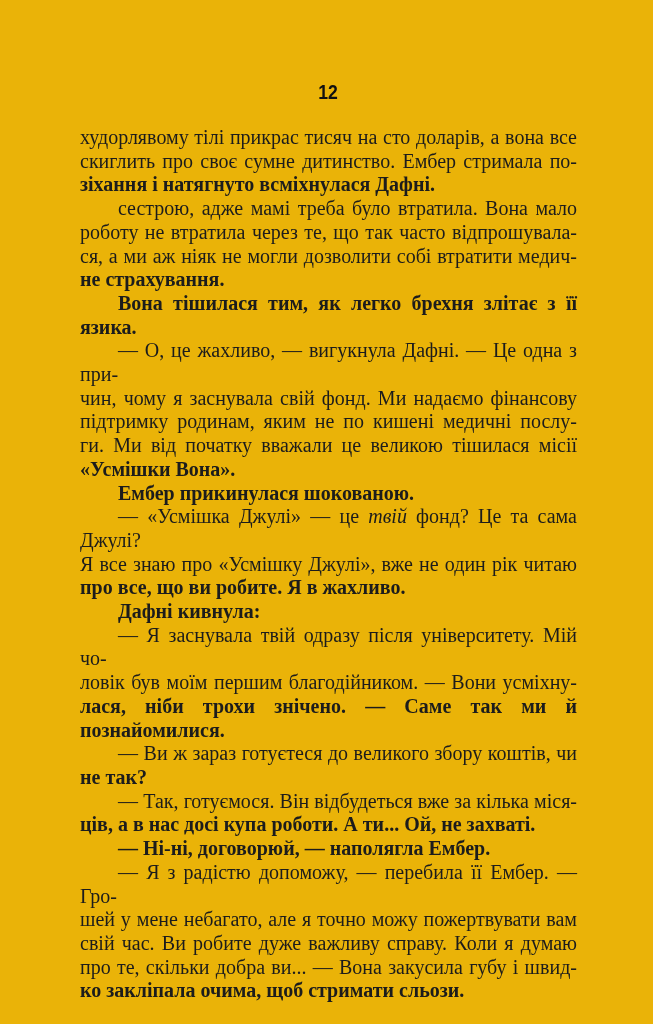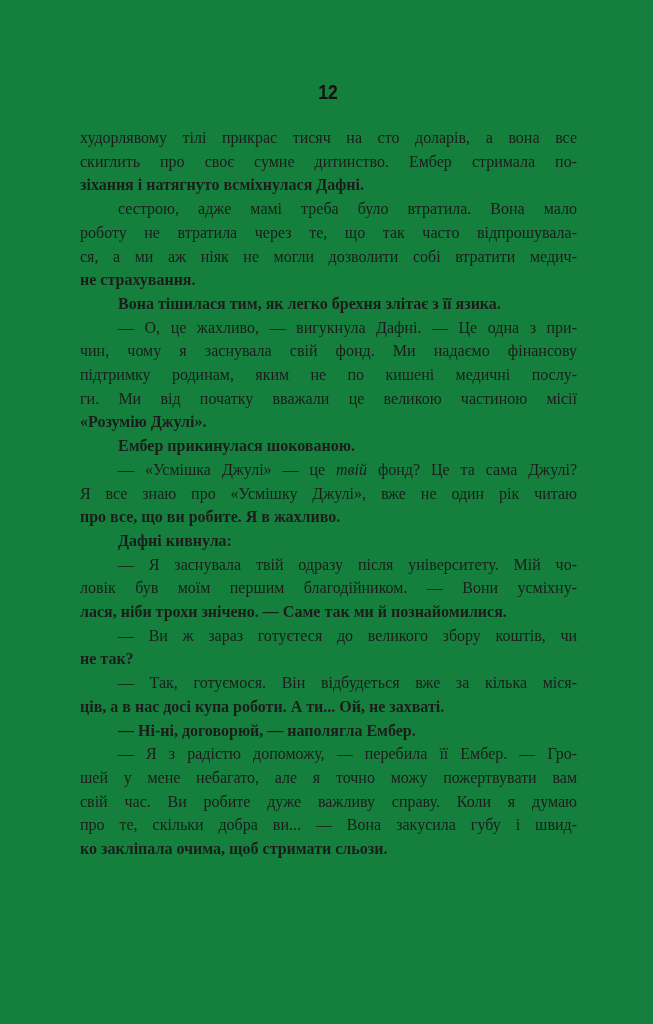--- a/index.html
+++ b/index.html
@@ -4,21 +4,21 @@
 <style>
   html, body {
     margin: 0;
     padding: 0;
     background: #ffffff;
   }
   .page {
     position: relative;
     width: 653px;
     height: 1024px;
-    background: #15803d;
+    background: #eab308;
     color: #1c1c1c;
     font-family: "Liberation Serif", serif;
     overflow: hidden;
   }
   .page-number {
     position: absolute;
     top: 82px;
     left: 80px;
     width: 497px;
     text-align: center;
@@ -31,21 +31,21 @@
   .page-number .pn-inner {
     display: inline-block;
     transform: scaleX(0.88);
     transform-origin: center;
   }
   .page-text {
     position: absolute;
     top: 126px;
     left: 80px;
     width: 497px;
-    font-size: 16px;
+    font-size: 20px;
     line-height: 23.7px;
     color: #1c1c1c;
   }
   .para {
     margin: 0;
     padding: 0;
   }
   .line {
     text-align: justify;
     text-align-last: justify;
@@ -81,22 +81,22 @@
         <div class="line">ся, а ми аж ніяк не могли дозволити собі втратити медич-</div>
         <div class="line last">не страхування.</div>
       </div>
       <div class="para indent">
         <div class="line last">Вона тішилася тим, як легко брехня злітає з її язика.</div>
       </div>
       <div class="para indent">
         <div class="line">— О, це жахливо, — вигукнула Дафні. — Це одна з при-</div>
         <div class="line">чин, чому я заснувала свій фонд. Ми надаємо фінансову</div>
         <div class="line">підтримку родинам, яким не по кишені медичні послу-</div>
-        <div class="line">ги. Ми від початку вважали це великою частиною місії</div>
-        <div class="line last">«Розумію Джулі».</div>
+        <div class="line">ги. Ми від початку вважали це великою тішилася місії</div>
+        <div class="line last">«Усмішки Вона».</div>
       </div>
       <div class="para indent">
         <div class="line last">Ембер прикинулася шокованою.</div>
       </div>
       <div class="para indent">
         <div class="line">— «Усмішка Джулі» — це <em>твій</em> фонд? Це та сама Джулі?</div>
         <div class="line">Я все знаю про «Усмішку Джулі», вже не один рік читаю</div>
         <div class="line last">про все, що ви робите. Я в жахливо.</div>
       </div>
       <div class="para indent">

